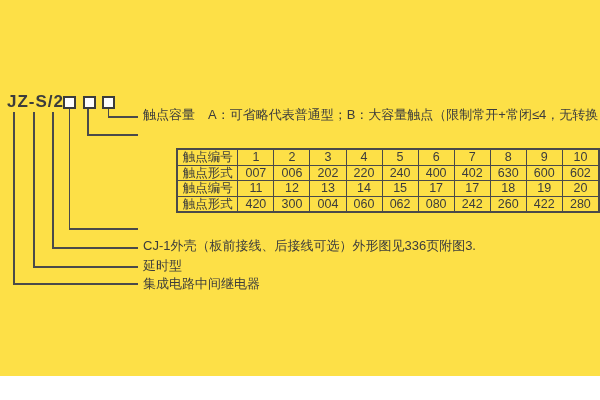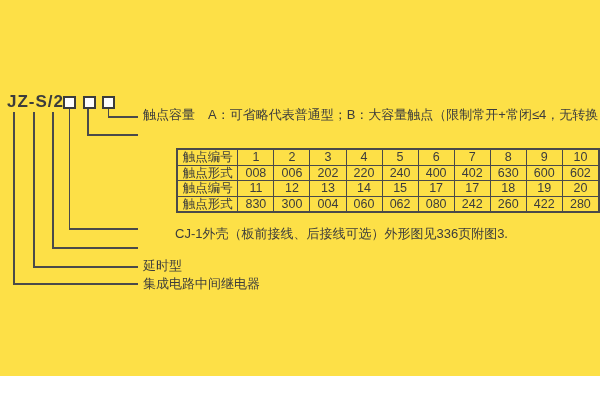--- a/index.html
+++ b/index.html
@@ -79,42 +79,42 @@
   <div class="vline" style="left:107.5px;top:109px; height:8.6px;"></div>
 
   <div class="hline" style="left:107.5px;top:116px;   width:30px;"></div>
   <div class="hline" style="left:87px;   top:134px;   width:50.5px;"></div>
   <div class="hline" style="left:68.5px; top:228px;   width:69px;"></div>
   <div class="hline" style="left:52px;   top:247px;   width:85.5px;"></div>
   <div class="hline" style="left:33px;   top:266px;   width:104.5px;"></div>
   <div class="hline" style="left:13px;   top:283px;   width:124.5px;"></div>
 
   <div class="callout" style="top:108px;">触点容量　A：可省略代表普通型；B：大容量触点（限制常开+常闭≤4，无转换）</div>
-  <div class="callout" style="top:227px;margin-left:32px;">CJ-1外壳（板前接线、后接线可选）外形图见336页附图3.</div>
+  <div class="callout" style="top:239px;">CJ-1外壳（板前接线、后接线可选）外形图见336页附图3.</div>
   <div class="callout" style="top:259px;">延时型</div>
   <div class="callout" style="top:276.5px;font-family:Liberation Serif, serif;">集成电路中间继电器</div>
 
   <table class="contact-table">
     <tbody>
         <tr>
           <td class="row-header">触点编号</td>
           <td>1</td>
           <td>2</td>
           <td>3</td>
           <td>4</td>
           <td>5</td>
           <td>6</td>
           <td>7</td>
           <td>8</td>
           <td>9</td>
           <td>10</td>
         </tr>
         <tr>
           <td class="row-header">触点形式</td>
-          <td>008</td>
+          <td>007</td>
           <td>006</td>
           <td>202</td>
           <td>220</td>
           <td>240</td>
           <td>400</td>
           <td>402</td>
           <td>630</td>
           <td>600</td>
           <td>602</td>
         </tr>
@@ -126,21 +126,21 @@
           <td>14</td>
           <td>15</td>
           <td>17</td>
           <td>17</td>
           <td>18</td>
           <td>19</td>
           <td>20</td>
         </tr>
         <tr>
           <td class="row-header">触点形式</td>
-          <td>830</td>
+          <td>420</td>
           <td>300</td>
           <td>004</td>
           <td>060</td>
           <td>062</td>
           <td>080</td>
           <td>242</td>
           <td>260</td>
           <td>422</td>
           <td>280</td>
         </tr>

